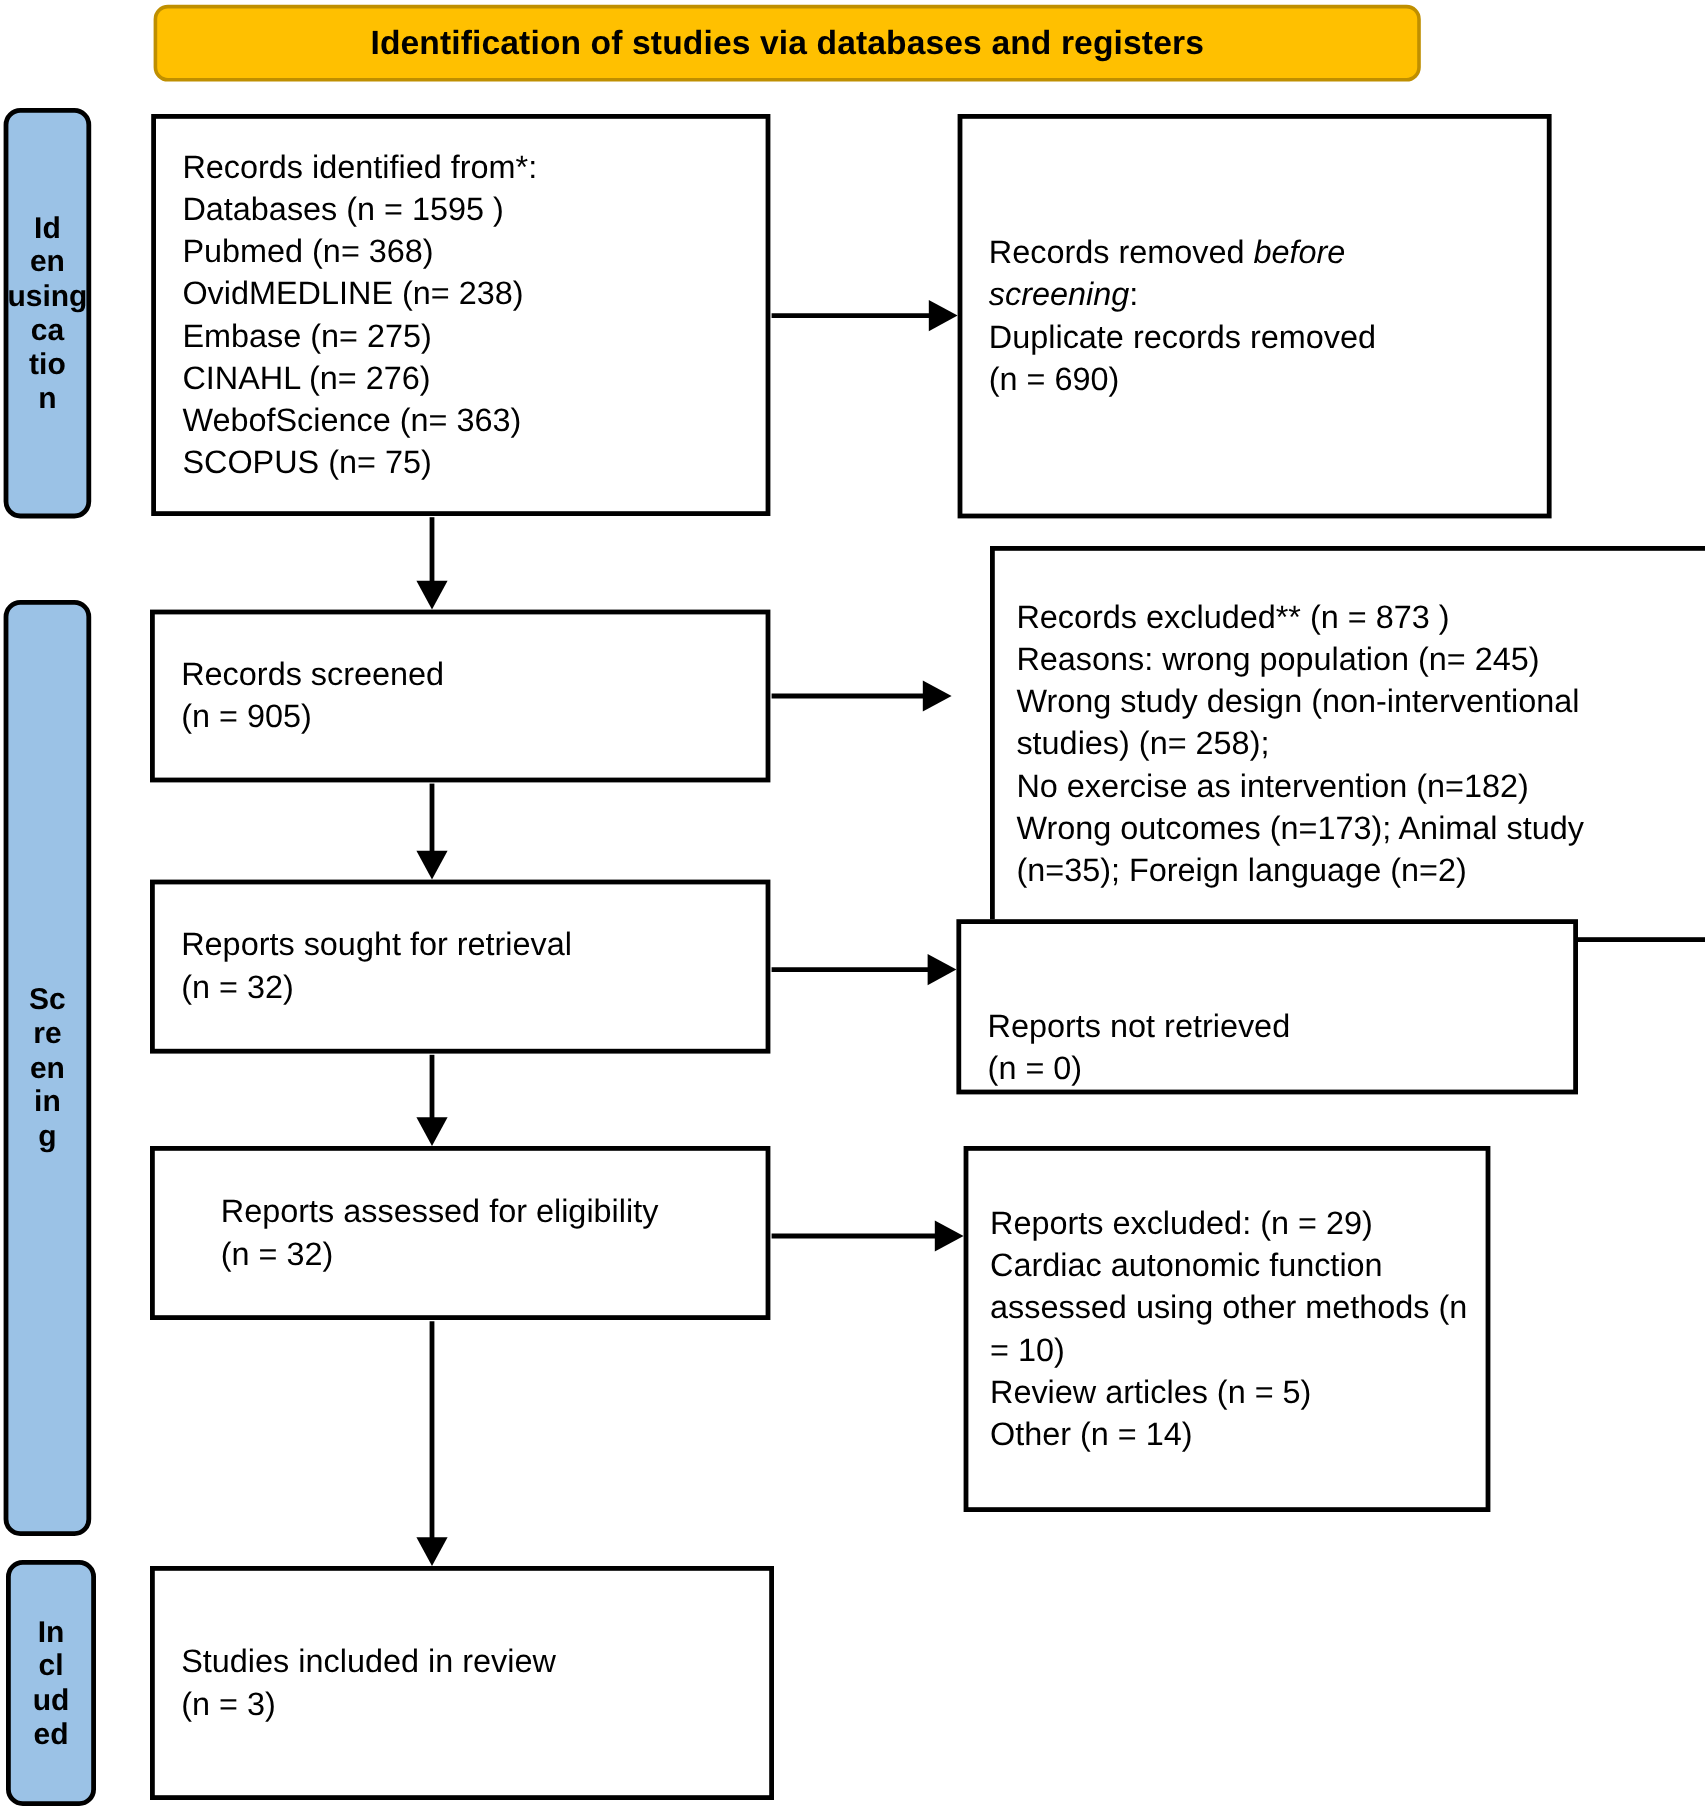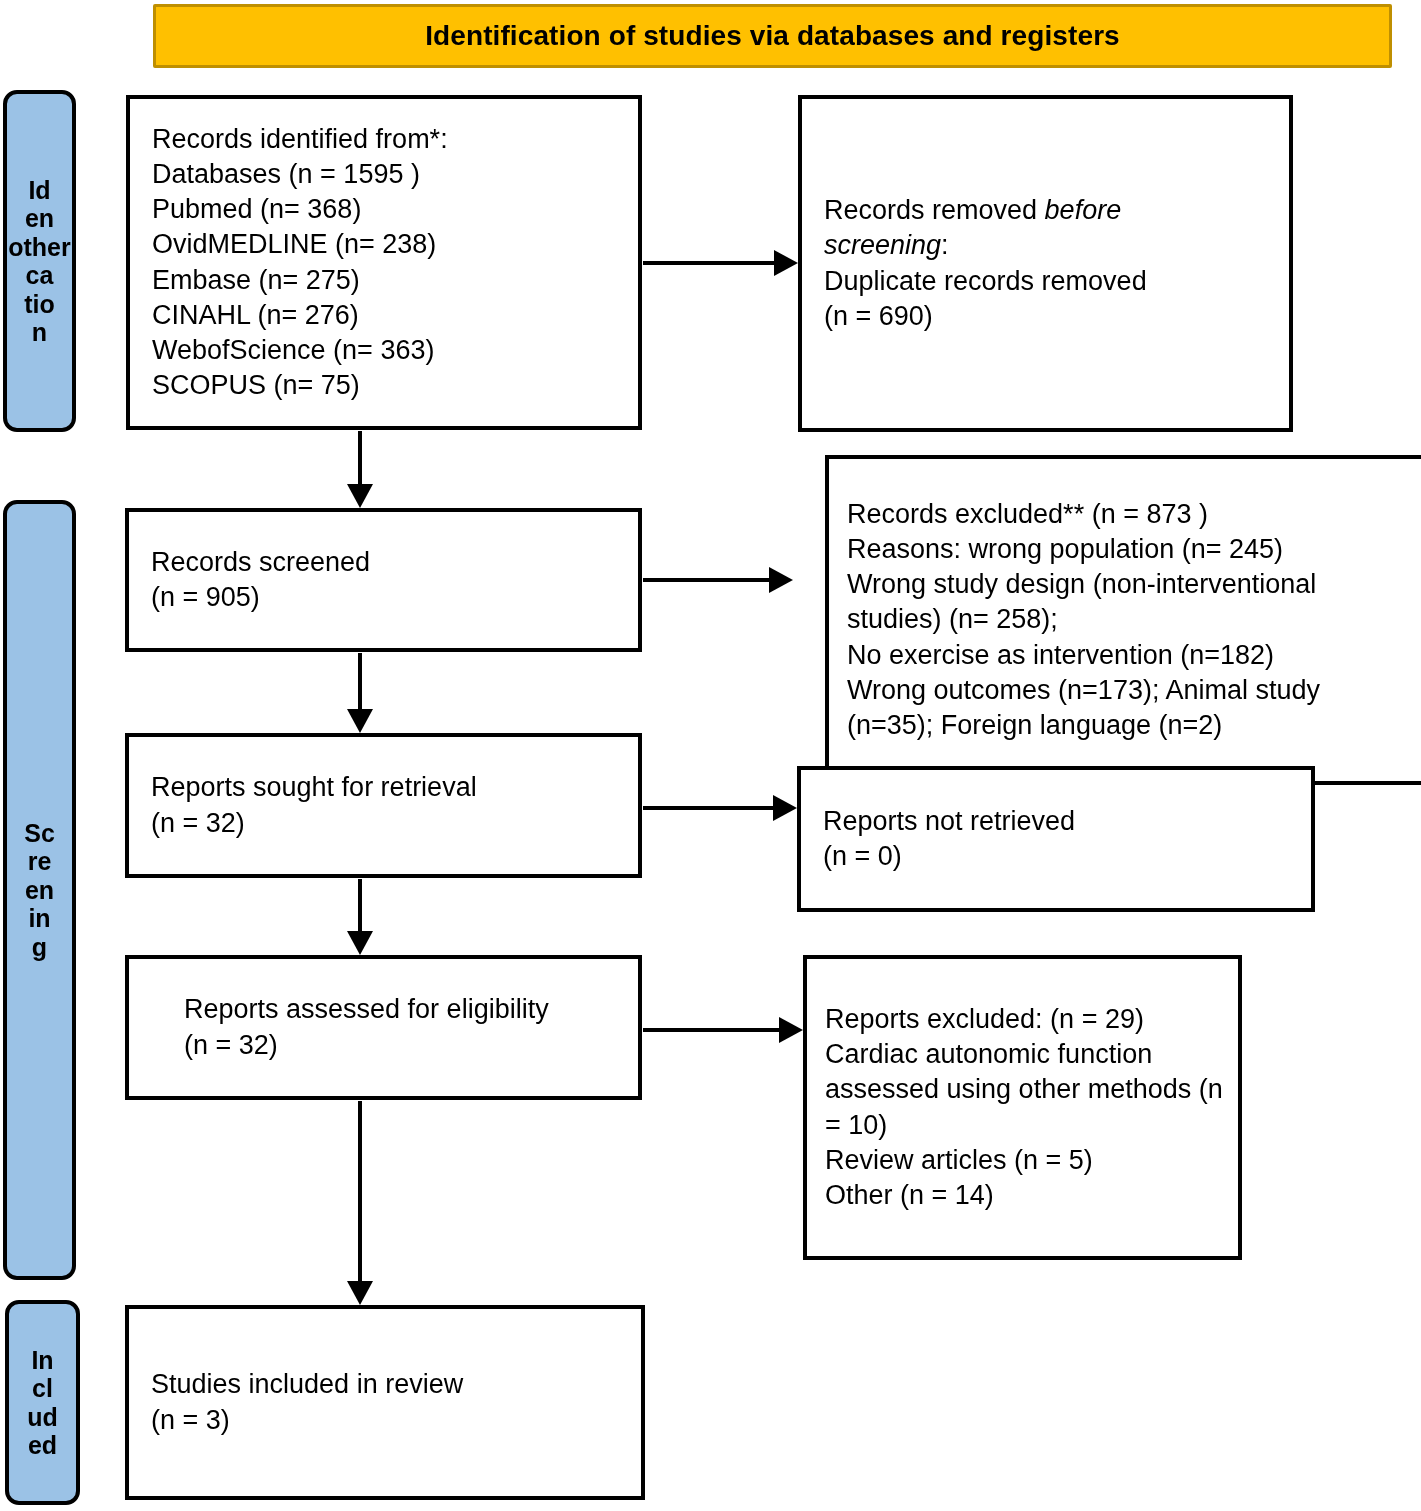--- a/index.html
+++ b/index.html
@@ -15,34 +15,33 @@
     width: 1421px;
     height: 1511px;
     background: #ffffff;
     overflow: hidden;
   }
   
   .header-banner {
     position: absolute;
     left: 128px;
     top: 4px;
-    width: 1239px;
+    width: 1056px;
     height: 64px;
     background: #FFC000;
     border: 3px solid #BF8F00;
-    border-radius: 2px;
+    border-radius: 12px;
     box-sizing: border-box;
     display: flex;
     align-items: center;
     justify-content: center;
     font-weight: bold;
     font-size: 28px;
     color: #000000;
     letter-spacing: 0.1px;
-    margin-left: 25px;
   }
   
   .stage-band {
     position: absolute;
     background: #9BC2E6;
     border: 4px solid #000000;
     border-radius: 14px;
     box-sizing: border-box;
     display: flex;
     align-items: center;
@@ -76,21 +75,21 @@
     width: 100%;
     box-sizing: border-box;
   }
   .pbox.pad-sm .ptext { padding: 0 10px 0 18px; }
 
   #box-identified      { left: 126px; top: 95px;   width: 516px; height: 335px; }
   #box-removed         { left: 798px; top: 95px;   width: 495px; height: 337px; }
   #box-screened        { left: 125px; top: 508px;  width: 517px; height: 144px; }
   #box-excluded        { left: 825px; top: 455px;  width: 625px; height: 330px; }
   #box-sought          { left: 125px; top: 733px;  width: 517px; height: 145px; }
-  #box-notretrieved    { left: 797px; top: 766px;  width: 518px; height: 146px; }
+  #box-notretrieved    { left: 797px; top: 766px;  width: 518px; height: 146px; align-items: flex-end; }
   #box-assessed        { left: 125px; top: 955px;  width: 517px; height: 145px; padding-left: 33px; }
   #box-reportsexcluded { left: 803px; top: 955px;  width: 439px; height: 305px; }
   #box-included        { left: 125px; top: 1305px; width: 520px; height: 195px; }
 
   
   .ital { font-style: italic; }
 
   
   #connectors {
     position: absolute;
@@ -104,21 +103,21 @@
 </style>
 </head>
 <body>
 
 <div id="diagram">
 
   <div class="header-banner" id="header-banner">Identification of studies via databases and registers</div>
 
   <div class="stage-band" id="band-identification">Id
 en
-other
+using
 ca
 tio
 n</div>
 
   <div class="stage-band" id="band-screening">Sc
 re
 en
 in
 g</div>
 

